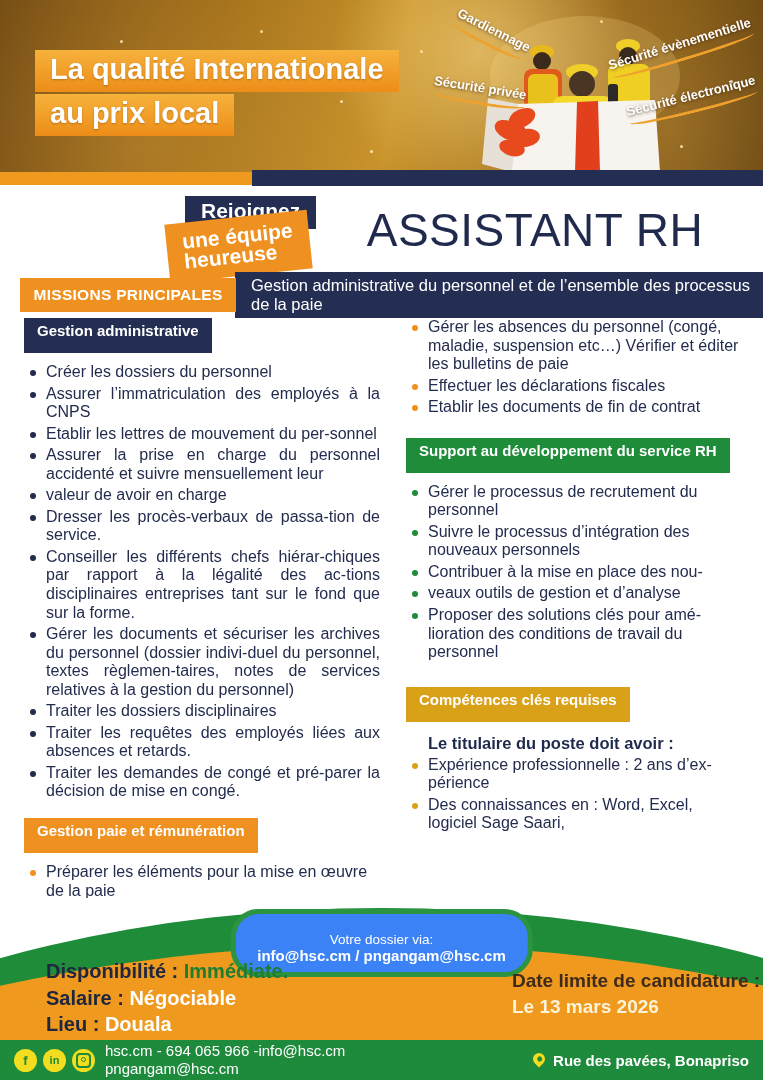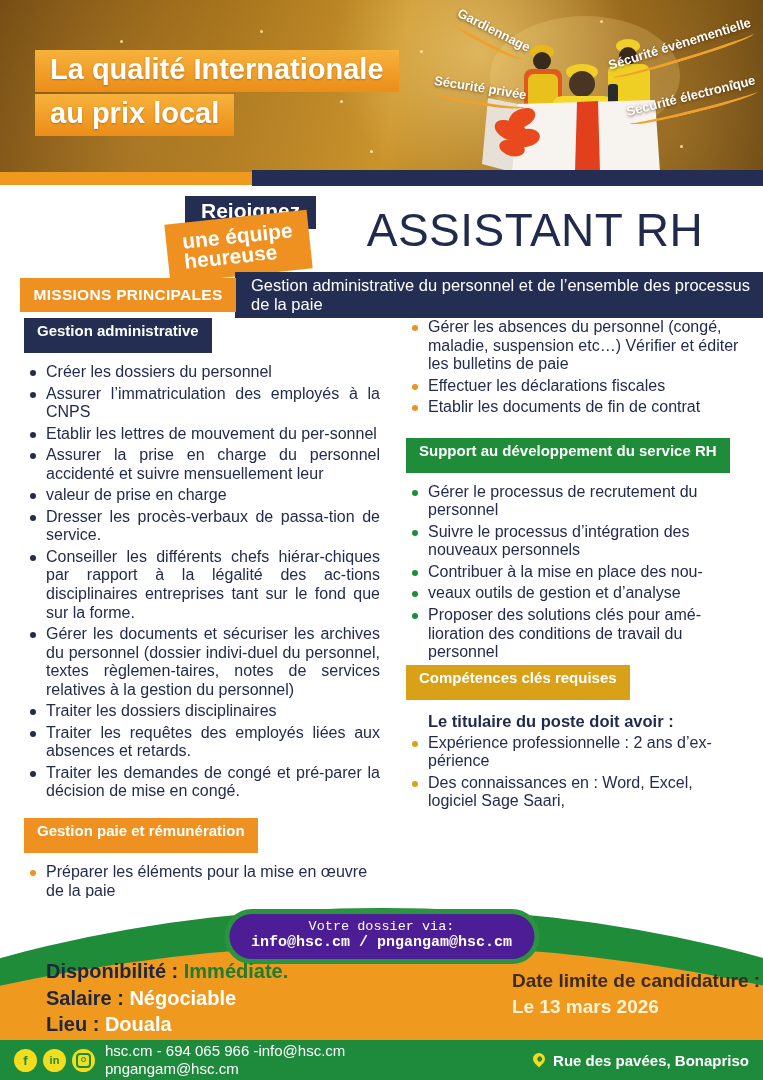--- a/index.html
+++ b/index.html
@@ -60,32 +60,32 @@
     padding:4px 13px 14px;margin:0 0 10px 0;}
   .bg-navy{background:#232e52;} .bg-orange{background:#ee9121;}
   .bg-green{background:#1f8c3a;} .bg-gold{background:#d9a117;}
   ul.blist{list-style:none;margin:0;padding:0;font-size:16px;line-height:1.16;}
   ul.blist li{display:flex;margin-bottom:3px;}
   ul.blist .dot{flex:0 0 auto;width:6px;height:6px;border-radius:50%;margin:7px 10px 0 6px;}
   ul.blist .txt{flex:1;}
   ul.justify .txt{text-align:justify;}
   ul.dots-navy .dot{background:#232c4e;} ul.dots-orange .dot{background:#ee9121;}
   ul.dots-green .dot{background:#1f8c3a;} ul.dots-gold .dot{background:#d9a117;}
-  .mt14{margin-top:14px;} .mt18{margin-top:18px;} .mt22{}
+  .mt14{margin-top:14px;} .mt18{margin-top:18px;} .mt22{margin-top:22px;}
   .right-top{margin-top:37px;}
   .intro-bold{font-weight:bold;font-size:16.5px;margin:2px 0 3px 22px;color:#1f2a4d;}
 
   
   .bottom{position:absolute;left:0;top:898px;width:763px;height:182px;overflow:hidden;background:#fff;}
   .arc-green{position:absolute;left:50%;top:10px;transform:translateX(-50%);
     width:1750px;height:1000px;border-radius:50%;background:#1f8c3a;}
   .arc-orange{position:absolute;left:50%;top:47px;transform:translateX(-50%);
     width:2150px;height:1250px;border-radius:50%;background:#ef9a1f;}
-  .pill{position:absolute;left:50%;top:11px;transform:translateX(-50%);background:#4c1d95;
-    border:5px solid #2a9440;border-radius:28px;padding:5px 22px 8px;text-align:center;color:#fff;font-family:Liberation Mono, monospace;}
+  .pill{position:absolute;left:50%;top:11px;transform:translateX(-50%);background:#3b82f6;
+    border:5px solid #2a9440;border-radius:28px;padding:18px 22px 8px;text-align:center;color:#fff;}
   .pill .l1{font-size:13.5px;}
   .pill .l2{font-size:15px;font-weight:bold;}
   .details-left{position:absolute;left:46px;top:60px;font-size:20px;font-weight:bold;line-height:1.33;}
   .details-left .lab{color:#20263e;} 
   .val-green{color:#1e7c33;} .val-white{color:#fff;}
   .details-right{position:absolute;left:512px;top:70px;font-size:19px;font-weight:bold;line-height:1.35;}
   .details-right .lab{color:#3f2b1d;}
   .details-right .val{color:#fdf3d8;}
 
   
@@ -184,21 +184,21 @@
           <li>
             <span class="dot"></span>
             <span class="txt">Etablir les lettres de mouvement du per-sonnel</span>
           </li>
           <li>
             <span class="dot"></span>
             <span class="txt">Assurer la prise en charge du personnel accidenté et suivre mensuellement leur</span>
           </li>
           <li>
             <span class="dot"></span>
-            <span class="txt">valeur de prise en charge</span>
+            <span class="txt">valeur de avoir en charge</span>
           </li>
           <li>
             <span class="dot"></span>
             <span class="txt">Dresser les procès-verbaux de passa-tion de service.</span>
           </li>
           <li>
             <span class="dot"></span>
             <span class="txt">Conseiller les différents chefs hiérar-chiques par rapport à la légalité des ac-tions disciplinaires entreprises tant sur le fond que sur la forme.</span>
           </li>
           <li>

